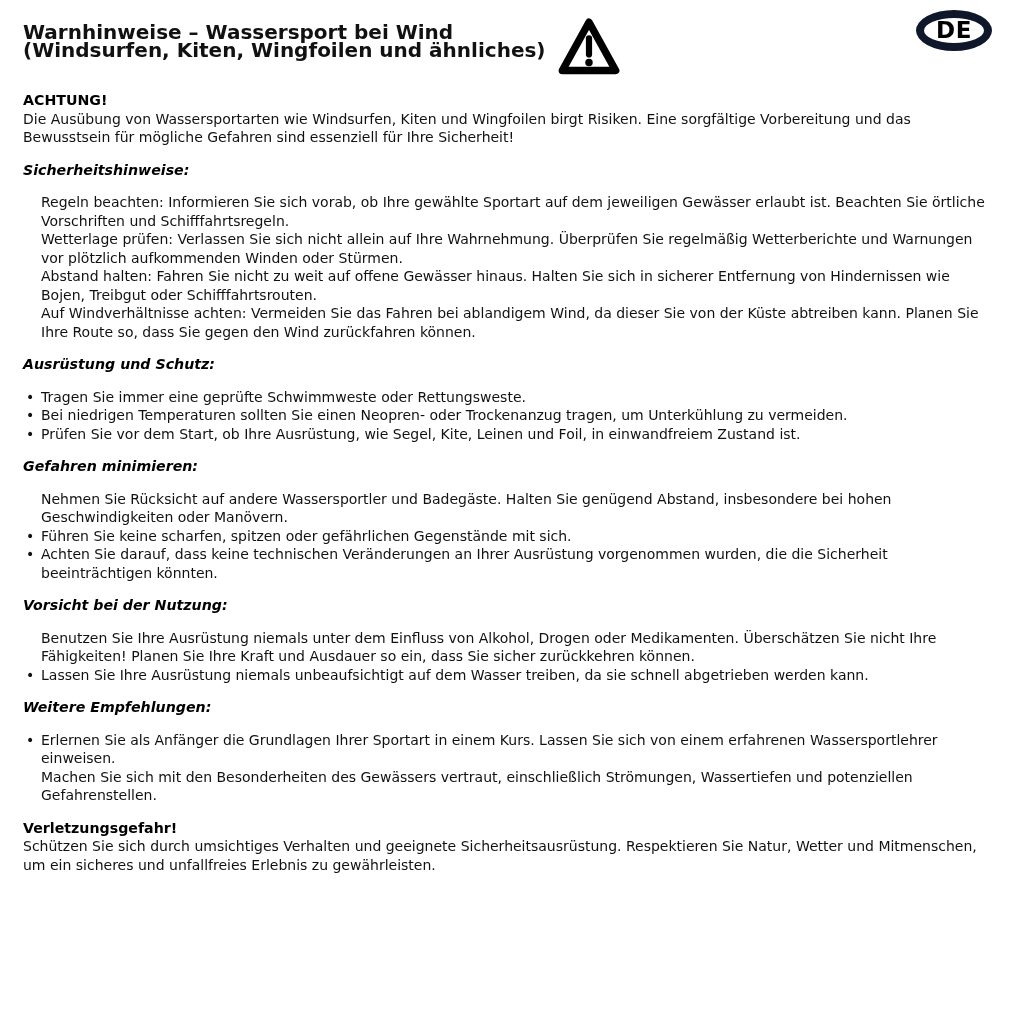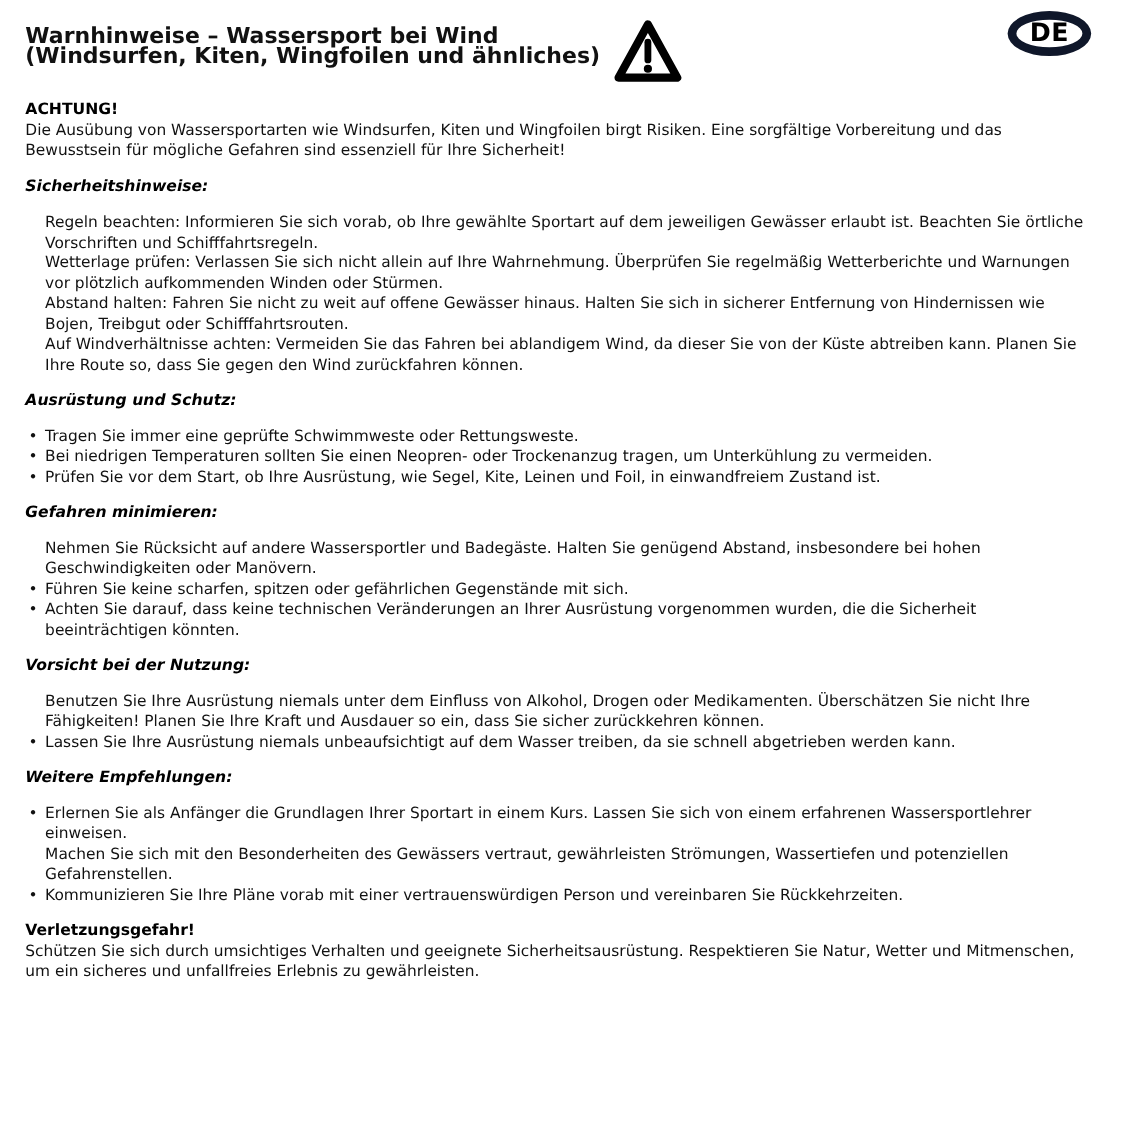--- a/index.html
+++ b/index.html
@@ -130,22 +130,21 @@
 
   <div class="section gap">
     <h2>Vorsicht bei der Nutzung:</h2>
     <div class="item indent">Benutzen Sie Ihre Ausrüstung niemals unter dem Einfluss von Alkohol, Drogen oder Medikamenten. Überschätzen Sie nicht Ihre Fähigkeiten! Planen Sie Ihre Kraft und Ausdauer so ein, dass Sie sicher zurückkehren können.</div>
     <div class="item bullet">Lassen Sie Ihre Ausrüstung niemals unbeaufsichtigt auf dem Wasser treiben, da sie schnell abgetrieben werden kann.</div>
   </div>
 
   <div class="section gap">
     <h2>Weitere Empfehlungen:</h2>
     <div class="item bullet">Erlernen Sie als Anfänger die Grundlagen Ihrer Sportart in einem Kurs. Lassen Sie sich von einem erfahrenen Wassersportlehrer einweisen.</div>
-    <div class="item indent">Machen Sie sich mit den Besonderheiten des Gewässers vertraut, gewährleisten Strömungen, Wassertiefen und potenziellen Gefahrenstellen.</div>
-    <div class="item bullet">Kommunizieren Sie Ihre Pläne vorab mit einer vertrauenswürdigen Person und vereinbaren Sie Rückkehrzeiten.</div>
+    <div class="item indent">Machen Sie sich mit den Besonderheiten des Gewässers vertraut, einschließlich Strömungen, Wassertiefen und potenziellen Gefahrenstellen.</div>
   </div>
 
   <div class="section">
     <h2>Verletzungsgefahr!</h2>
     <p class="para">Schützen Sie sich durch umsichtiges Verhalten und geeignete Sicherheitsausrüstung. Respektieren Sie Natur, Wetter und Mitmenschen, um ein sicheres und unfallfreies Erlebnis zu gewährleisten.</p>
   </div>
 
 </div>
 
 </body></html>

